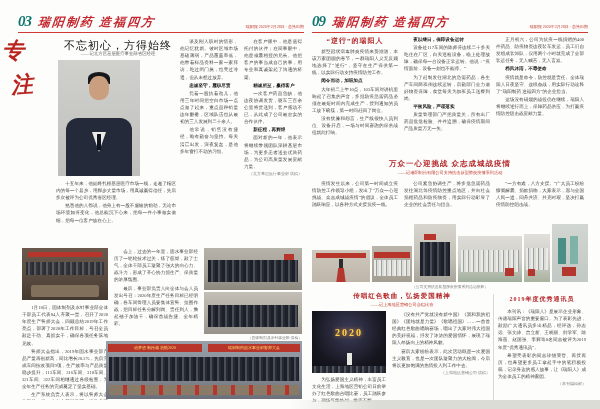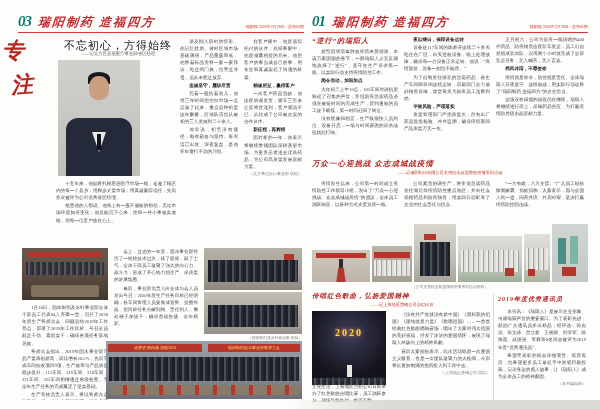--- a/index.html
+++ b/index.html
@@ -22,21 +22,21 @@
   .calli span{display:block;font-style:italic;}
   .calli .c2{margin:12px 0 0 9px;transform:rotate(-4deg);}
 
   
   .col{position:absolute;font-size:4.6px;line-height:1.55;color:#454545;text-align:justify;overflow:hidden;}
   .col p{margin:0 0 1px;text-indent:2em;}
   .col p.sub{font-weight:bold;color:#1c1c1c;}
   .col p.credit{text-align:right;text-indent:0;color:#808080;font-size:4px;}
   .feat-title{position:absolute;font-size:11px;font-weight:normal;color:#161616;text-align:center;letter-spacing:1px;}
   .feat-sub{position:absolute;font-size:4.4px;color:#5a5a5a;text-align:center;}
-  .red-head{position:absolute;font-weight:bold;color:#b5282a;letter-spacing:1px;font-style:italic;}
+  .red-head{position:absolute;font-weight:bold;color:#b5282a;text-align:center;letter-spacing:1px;}
   .red-sub{position:absolute;font-size:4.2px;color:#c0392b;text-align:center;}
   .cap{position:absolute;font-size:3.8px;color:#7d7d7d;text-align:center;}
 
   
   .ph{position:absolute;overflow:hidden;background:#9a9a96;}
   .crowd-dark{background:repeating-linear-gradient(90deg,#23262e 0 2px,#565b67 2px 4px,#2d3039 4px 6px);}
   .crowd-suit{background:repeating-linear-gradient(90deg,#1d2028 0 3px,#4a4e58 3px 5px,#262a33 5px 7px);}
   .crowd-light{background:repeating-linear-gradient(90deg,#eceae4 0 2px,#9aa0a4 2px 3px,#ddddd8 3px 5px);}
   .banner-red{position:absolute;background:#b8352c;}
   .banner-red i{display:block;font-style:normal;color:#ffd76a;font-size:4px;line-height:7px;
@@ -141,21 +141,21 @@
     <div class="banner-red" style="right:2px;top:3px;width:92px;height:8px;">
       <i>瑞阳制药固水事业部誓师大会</i>
     </div>
     <div class="crowd-suit strip-el" style="left:3px;right:3px;top:16px;height:24px;"></div>
     <div class="strip-el" style="left:3px;right:3px;bottom:4px;height:10px;background:repeating-linear-gradient(90deg,#8a7a68 0 14px,#b8352c 14px 18px);"></div>
   </div>
 </div>
 
 <div class="page" id="page04">
   <div class="pg-head">
-    <span class="pg-num">01</span>
+    <span class="pg-num">09</span>
     <span class="pg-brand">瑞阳制药  造福四方</span>
     <span class="pg-issue">瑞阳报 2020年2月28日 · 总第85期</span>
   </div>
 
   <div class="red-head" style="left:0;top:28px;width:86px;font-size:7px;">“逆行”的瑞阳人</div>
   <div class="col" style="left:0;top:40px;width:86px;height:108px;">
     <p>新型冠状病毒肺炎疫情来势汹汹，本该万家团圆的春节，一群瑞阳人义无反顾地选择了“逆行”，坚守在生产保供第一线，以实际行动支持疫情防控工作。</p>
     <p class="sub">闻令而动，加班加点</p>
     <p>大年初二上午10点，103车间对讲机里响起了召集的声音，多批防疫急需药品必须在最短时间内完成生产，接到通知的员工放下碗筷，第一时间赶回了岗位。</p>
     <p>没有犹豫和怨言，生产线很快人员到位、设备开启，一场与时间赛跑的保供战役就此打响。</p>
@@ -210,21 +210,21 @@
   <div class="ph" style="left:240px;top:216px;width:36px;height:58px;background:linear-gradient(180deg,#d2d6d2 0%,#c2c8c3 100%);">
     <div class="strip-el" style="left:6px;top:14px;width:8px;height:26px;background:#4a8f86;"></div>
     <div class="strip-el" style="left:18px;top:12px;width:8px;height:28px;background:#7fb3a8;"></div>
     <div class="strip-el" style="left:10px;bottom:6px;width:14px;height:9px;background:#b3372e;"></div>
   </div>
   <div class="cap" style="left:0;top:276px;right:0;">（公司支持抗击新型肺炎疫情系列活动掠影）</div>
 
   <div class="red-head" style="left:0;top:284px;width:180px;font-size:6.5px;">传唱红色歌曲，弘扬爱国精神</div>
   <div class="red-sub" style="left:0;top:294px;width:180px;">——记上海地区营销公司合唱比赛</div>
 
-  <div class="ph stage" style="left:0;top:303px;width:74px;height:74px;">
+  <div class="ph stage" style="left:0;top:303px;width:74px;height:62px;">
     <div class="stage-year">2020</div>
     <div class="stage-fig"></div>
     <div class="crowd-dark strip-el" style="left:0;right:0;bottom:0;height:7px;opacity:.9;"></div>
   </div>
   <div class="col" style="left:0;top:368px;width:74px;height:26px;">
     <p>为弘扬爱国主义精神，丰富员工文化生活，上海地区营销公司日前举办了红色歌曲合唱比赛，员工踊跃参与，现场气氛热烈，掌声不断。</p>
   </div>
   <div class="col" style="left:80px;top:303px;width:98px;height:92px;">
     <p>《没有共产党就没有新中国》《我和我的祖国》《团结就是力量》《歌唱祖国》……一首首经典红色歌曲唱响赛场，唱出了大家对伟大祖国的美好祝福，抒发了浓浓的爱国情怀，展现了瑞阳人昂扬向上的精神风貌。</p>
     <p>赛后大家纷纷表示，此次活动既是一次爱国主义教育，也是一次团队凝聚力的大检阅，今后将以更加饱满的热情投入到工作中去。</p>

